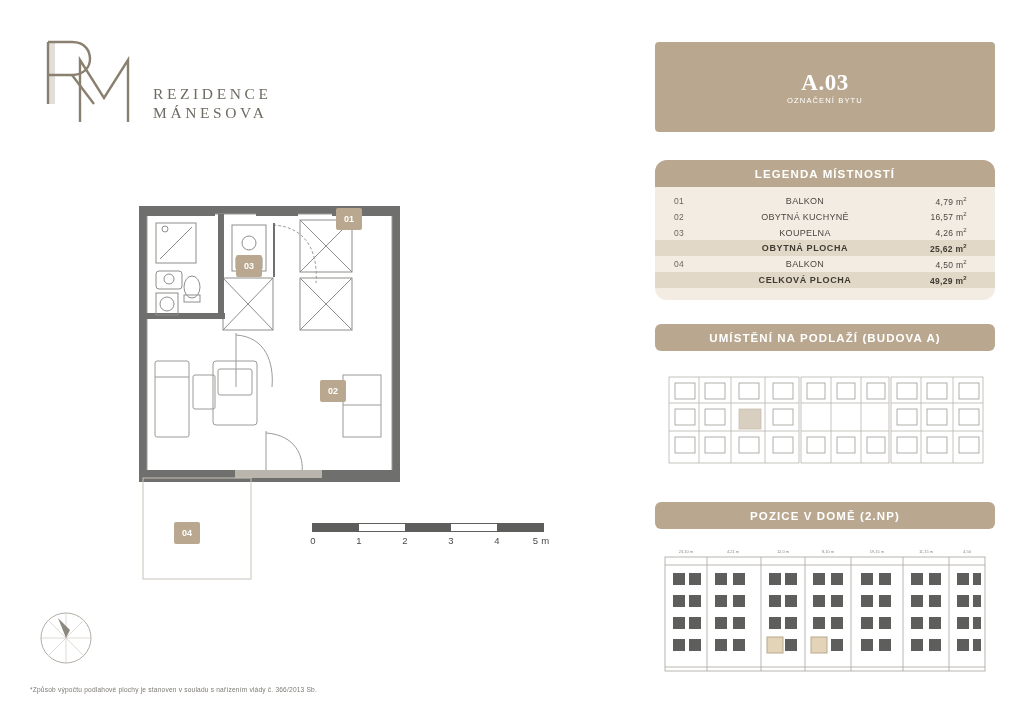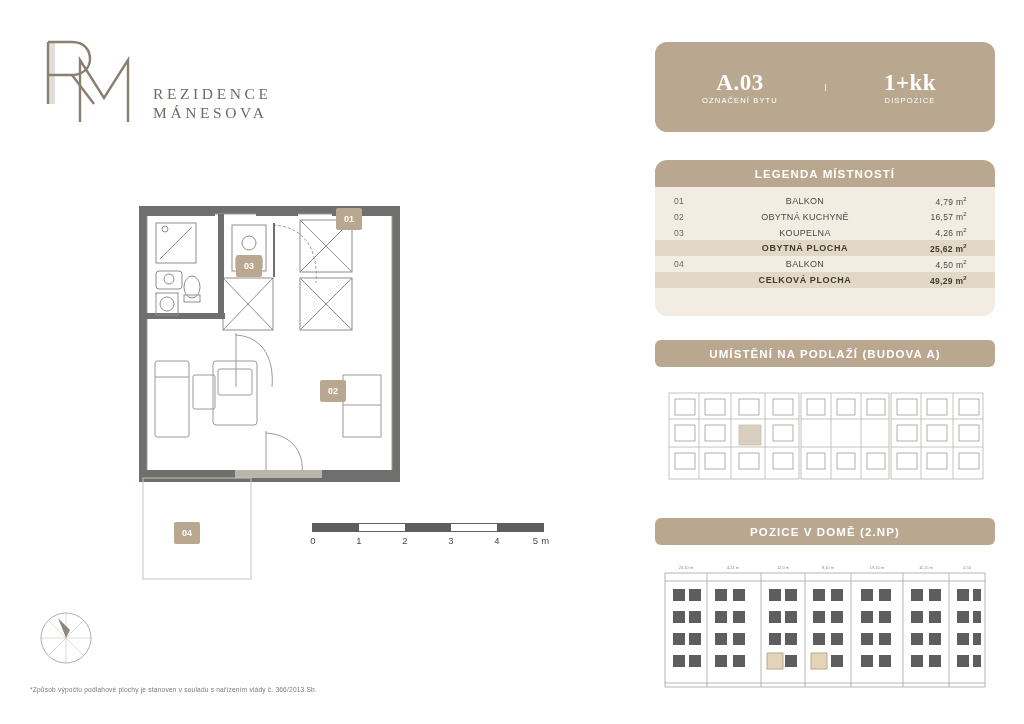--- a/index.html
+++ b/index.html
@@ -52,36 +52,36 @@
   #right { position:absolute; left:655px; top:42px; width:340px; }
 
   .panel-head {
     background:#b9a88f; color:#ffffff; border-radius:6px;
     text-align:center; font-size:11.5px; font-weight:bold; letter-spacing:1.1px;
     padding:8px 0 7px; 
   }
 
   
   #unit-card {
-    background:#b9a88f; border-radius:12px; height:90px;
+    background:#b9a88f; border-radius:4px; height:90px;
     display:flex; align-items:center; color:#ffffff;
   }
   #unit-card .cell { flex:1; text-align:center; position:relative; }
   #unit-card .cell + .cell:before {
     content:""; position:absolute; left:0; top:14px; bottom:14px; width:1px; background:#ffffff; opacity:.75;
   }
   #unit-card .big {
     font-family:"Liberation Serif", serif;
     font-size:23px; font-weight:bold; letter-spacing:.5px; line-height:26px;
   }
   #unit-card .big sup { font-size:12px; }
   #unit-card .sub { font-size:7.6px; letter-spacing:1.1px; }
 
   
-  #legend-wrap { margin-top:28px; background:#f2ece3; border-radius:12px; padding:0 0 28px; }
+  #legend-wrap { margin-top:28px; background:#f2ece3; border-radius:12px; padding:0 0 12px; }
   #legend-wrap .panel-head { border-radius:12px 12px 0 0; }
   table.legend { width:100%; border-collapse:collapse; margin-top:6px; }
   table.legend td { font-size:9px; padding:2.5px 0; color:#4a4742; letter-spacing:.3px; }
   table.legend td.num { width:48px; text-align:center; font-size:8.5px; color:#6d675e; }
   table.legend td.name { text-align:center; }
   table.legend td.val { width:88px; text-align:right; padding-right:28px; font-size:8.5px; }
   table.legend tr.total td { background:#e2d8c7; font-weight:bold; color:#3e3a34; }
   table.legend tr.total td.name { letter-spacing:.6px; }
   sup.u { font-size:6px; vertical-align:super; }
 
@@ -265,24 +265,20 @@
 </div>
 
 <div id="footnote">*Způsob výpočtu podlahové plochy je stanoven v souladu s nařízením vlády č. 366/2013 Sb.</div>
 
 <div id="right">
 
   <div id="unit-card">
     <div class="cell">
       <div class="big">A.03</div>
       <div class="sub">OZNAČENÍ BYTU</div>
-    </div>
-    <div class="cell">
-      <div class="big">1+kk</div>
-      <div class="sub">DISPOZICE</div>
     </div>
   </div>
 
   <div id="legend-wrap">
     <div class="panel-head">LEGENDA MÍSTNOSTÍ</div>
     <table class="legend">
       <tbody>
           <tr>
         <td class="num">01</td>
         <td class="name">BALKON</td>

